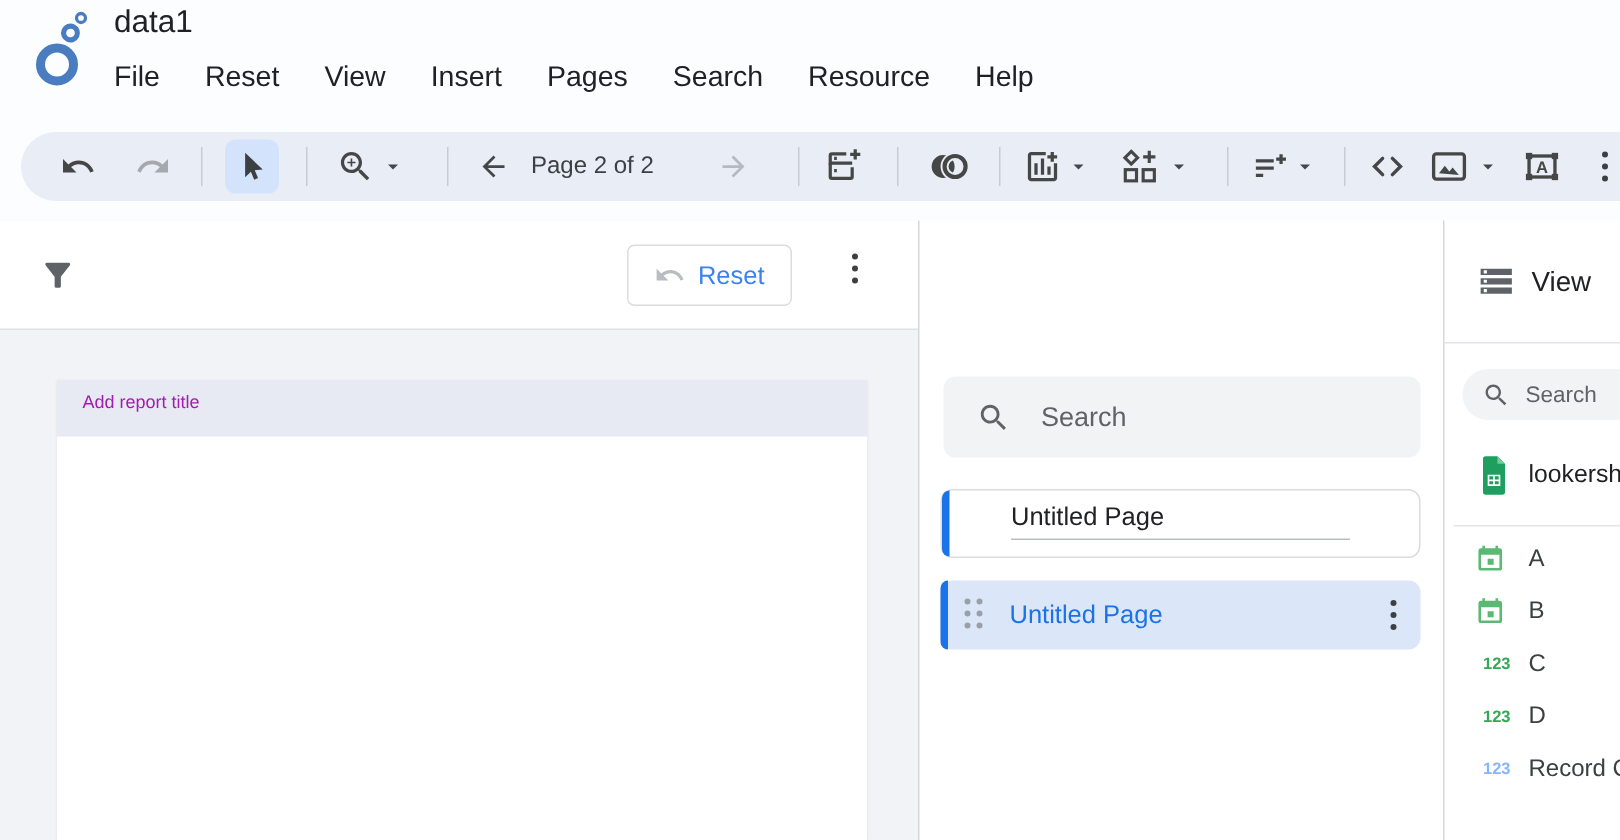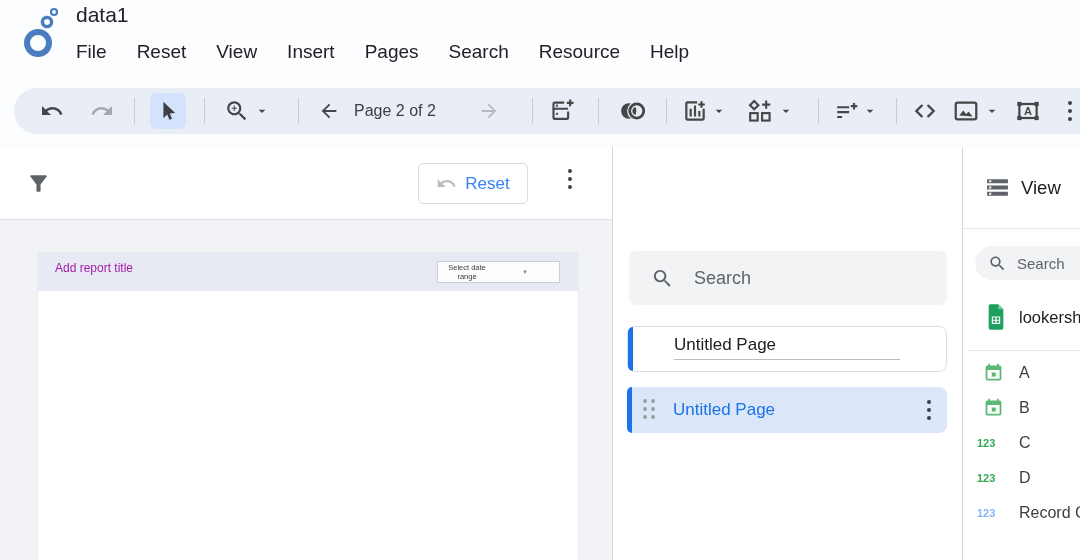--- a/index.html
+++ b/index.html
@@ -54,21 +54,21 @@
   #page-name-input { position:absolute; left:46px; top:8px; width:226px; border:none; border-bottom:1px solid #b9bdc3; background:transparent; font-size:17px; color:#202124; outline:none; padding-bottom:4px; font-family:"Liberation Sans",sans-serif; }
   #page-item-2 { top:240px; background:#dbe7f9; }
   #page-item-2 .page-label { position:absolute; left:46px; top:13px; font-size:17px; color:#1a73e8; }
 
   
   #data-panel { left:962px; top:147px; width:220px; height:413px; background:#fff; border-left:1px solid #d5d7db; }
   #data-search { left:12px; top:99px; width:195px; height:34px; background:#f1f3f4; border-radius:17px; display:flex; align-items:center; gap:10px; padding-left:13px; }
   #data-search input { font-size:15px; width:130px; }
   .field-row { position:absolute; left:0; width:220px; height:35px; }
   .field-label { position:absolute; left:56px; top:50%; transform:translateY(-50%); font-size:16px; color:#3c4043; white-space:nowrap; }
-  .num-badge { position:absolute; left:14px; top:50%; transform:translateY(-50%); width:30px; text-align:left; font-size:11px; font-weight:bold; letter-spacing:0; }
+  .num-badge { position:absolute; left:14px; top:50%; transform:translateY(-50%); width:30px; text-align:right; font-size:11px; font-weight:bold; letter-spacing:0; }
   .green { color:#34a853; } .metricblue { color:#8ab4f8; }
   .divider-h { position:absolute; height:1px; background:#e4e5e9; }
 
   .dots-v { display:flex; flex-direction:column; gap:4px; }
   .dots-v i { width:4px; height:4px; border-radius:50%; background:#3c4043; }
   .drag-dots { position:absolute; left:16px; top:12px; display:grid; grid-template-columns:repeat(2,5px); grid-auto-rows:5px; gap:3px; }
   .drag-dots i { width:4px; height:4px; border-radius:50%; background:#9aa0a6; }
   svg { display:block; }
 </style>
 </head>
@@ -241,24 +241,20 @@
           <i></i>
           <i></i>
           <i></i>
         </div>
     </div>
 
     <div id="workspace" class="abs">
       <div id="report-page" class="abs">
         <div id="page-band" class="abs">
           <div id="add-report-title" class="abs">Add report title</div>
-          <div id="date-range-btn" class="abs">
-            <span>Select date range</span>
-            <span class="dr-caret">▾</span>
-          </div>
         </div>
       </div>
     </div>
   </div>
 
   <div id="pages-panel" class="abs">
 
     <div id="pages-search" class="abs">
       <svg width="23" height="23" viewBox="0 0 24 24" fill="#5f6368">
           <path d="M15.5 14h-.79l-.28-.27C15.41 12.59 16 11.11 16 9.5 16 5.91 13.09 3 9.5 3S3 5.91 3 9.5 5.91 16 9.5 16c1.61 0 3.09-.59 4.23-1.57l.27.28v.79l5 4.99L20.49 19l-4.99-5zm-6 0C7.01 14 5 11.99 5 9.5S7.01 5 9.5 5 14 7.01 14 9.5 11.99 14 9.5 14z"></path>

